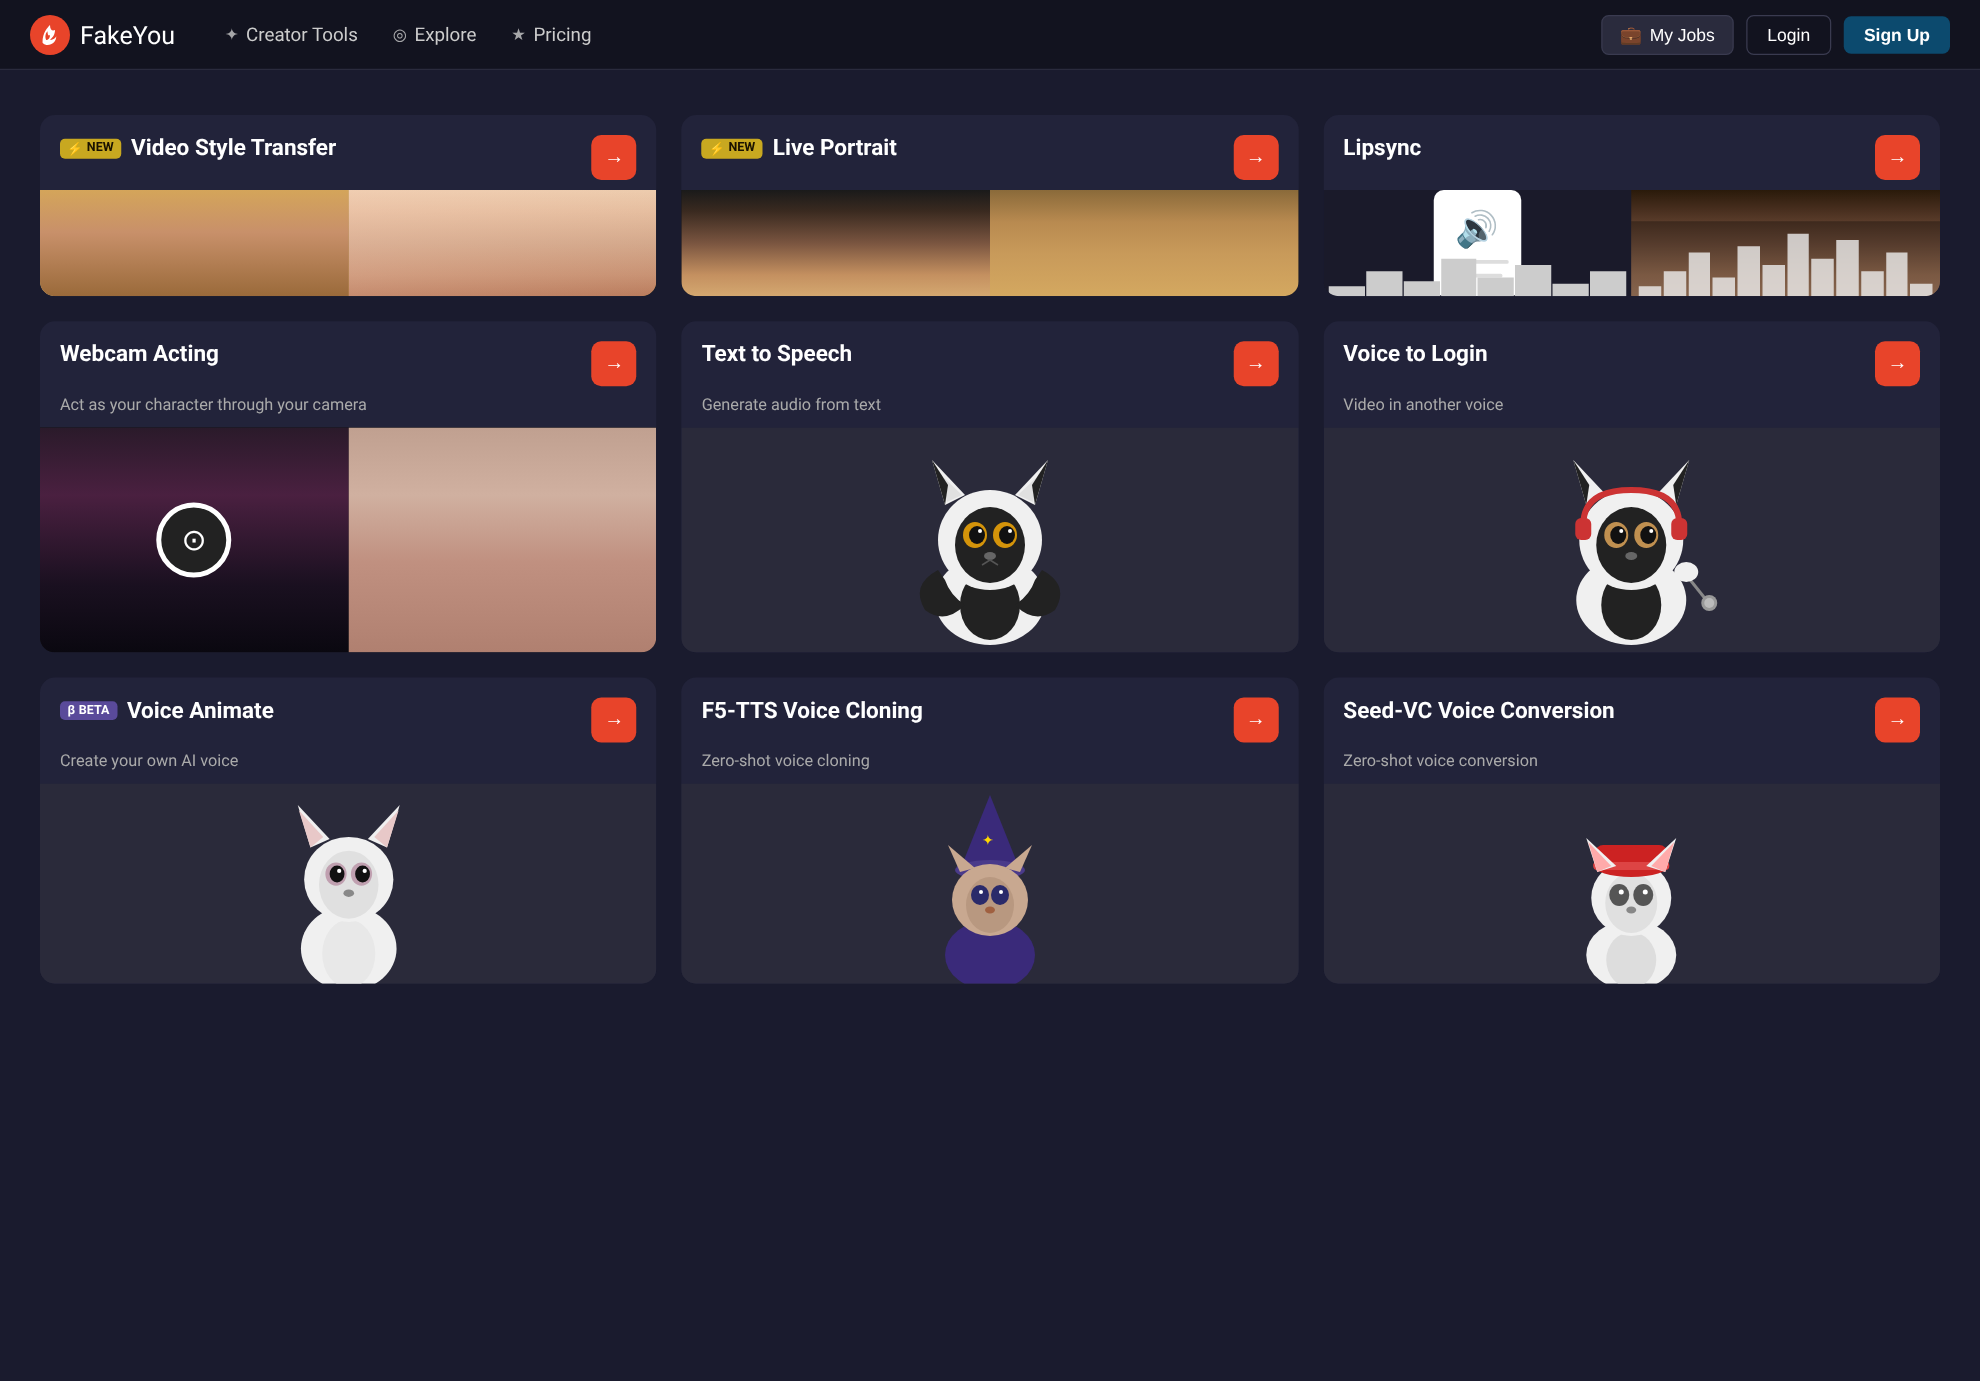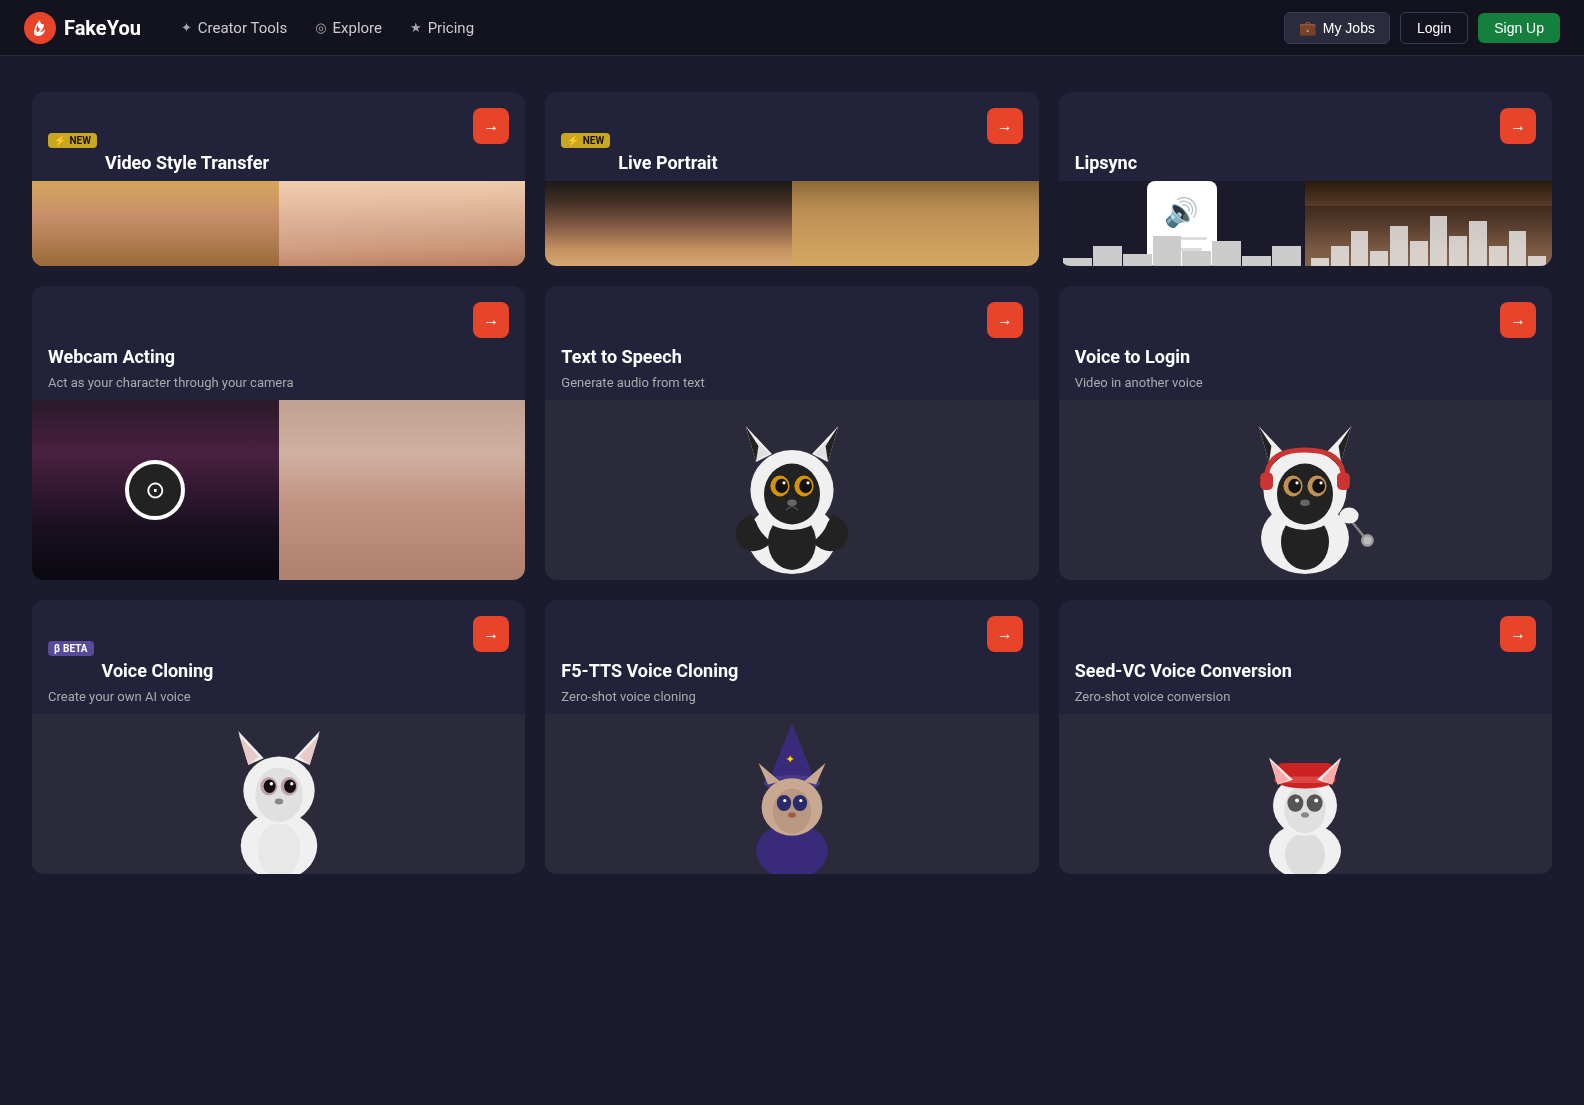--- a/index.html
+++ b/index.html
@@ -25,21 +25,21 @@
       gap: 8px;
       margin-right: 40px;
       text-decoration: none;
     }
     .nav-logo-icon {
       width: 32px;
       height: 32px;
     }
     .nav-logo-text {
       font-size: 20px;
-      font-weight: 700;
+      font-weight: 400;
       color: #fff;
       text-align: right;
     }
     .nav-links {
       display: flex;
       align-items: center;
       gap: 28px;
       flex: 1;
     }
     .nav-link {
@@ -75,27 +75,27 @@
     .btn-login {
       background: transparent;
       color: #fff;
       border: 1px solid #3a3b50;
       padding: 7px 16px;
       border-radius: 6px;
       font-size: 14px;
       cursor: pointer;
     }
     .btn-signup {
-      background: #15803d;
+      background: #0c4a6e;
       color: #fff;
       border: none;
       padding: 7px 16px;
       border-radius: 6px;
       font-size: 14px;
-      font-weight: 400;
+      font-weight: 700;
       cursor: pointer;
     }
 
     
     .main-content {
       padding: 36px 32px 40px;
     }
     .page-title {
       font-size: 32px;
       font-weight: 700;
@@ -152,21 +152,20 @@
       padding: 2px 6px;
       border-radius: 4px;
       display: flex;
       align-items: center;
       gap: 3px;
     }
     .tool-title {
       font-size: 18px;
       font-weight: 700;
       color: #fff;
-      margin-top: 44px;
     }
     .tool-subtitle {
       font-size: 13px;
       color: #aaa;
       padding: 0 16px 10px;
     }
     .tool-arrow-btn {
       background: #e8442a;
       border: none;
       color: #fff;
@@ -609,21 +608,21 @@
     </div>
 
     <div class="tool-card bottom-row">
       <div class="tool-card-header">
         <div class="tool-card-title-group">
           <div class="tool-card-title-row">
             <span class="badge-beta">
               <span>β</span>
               <span>BETA</span>
             </span>
-            <span class="tool-title">Voice Cloning</span>
+            <span class="tool-title">Voice Animate</span>
           </div>
         </div>
         <button class="tool-arrow-btn">→</button>
       </div>
       <p class="tool-subtitle">Create your own AI voice</p>
       <div class="img-voice-designer">
 
         <svg viewBox="0 0 160 200" width="140" height="170" style="margin-top:10px;">
 
           <ellipse cx="80" cy="155" rx="45" ry="40" fill="#f0f0f0"></ellipse>

